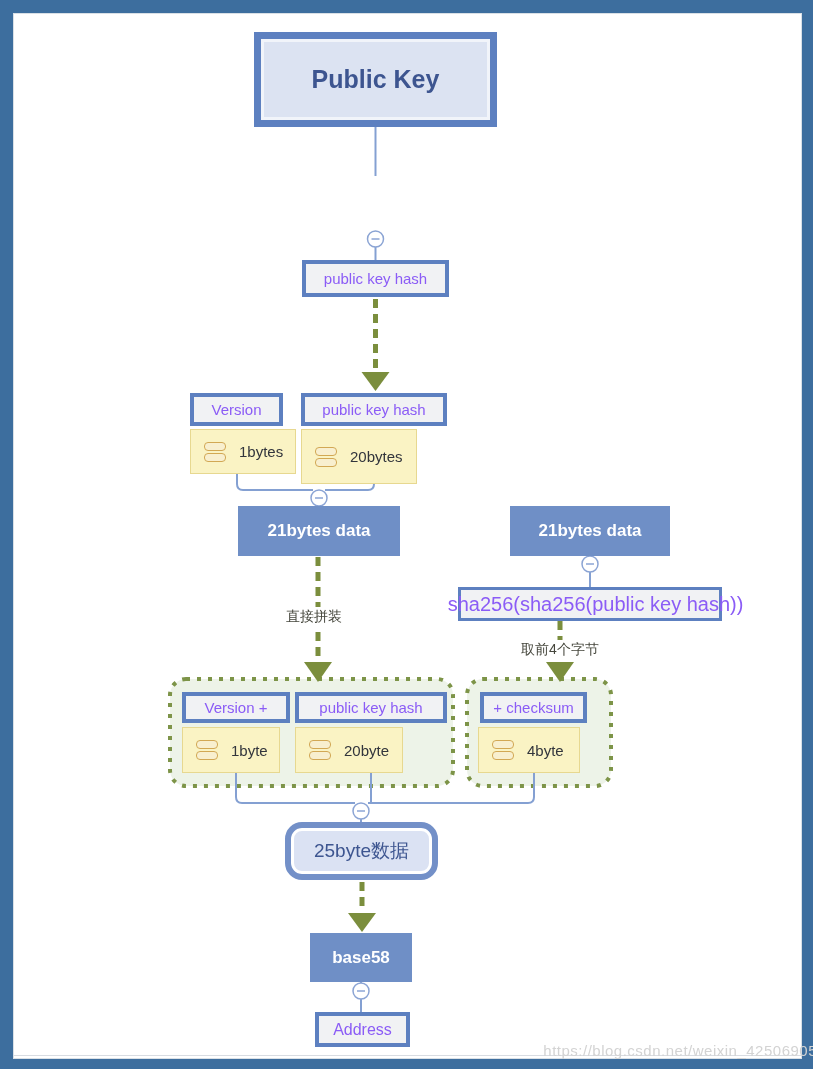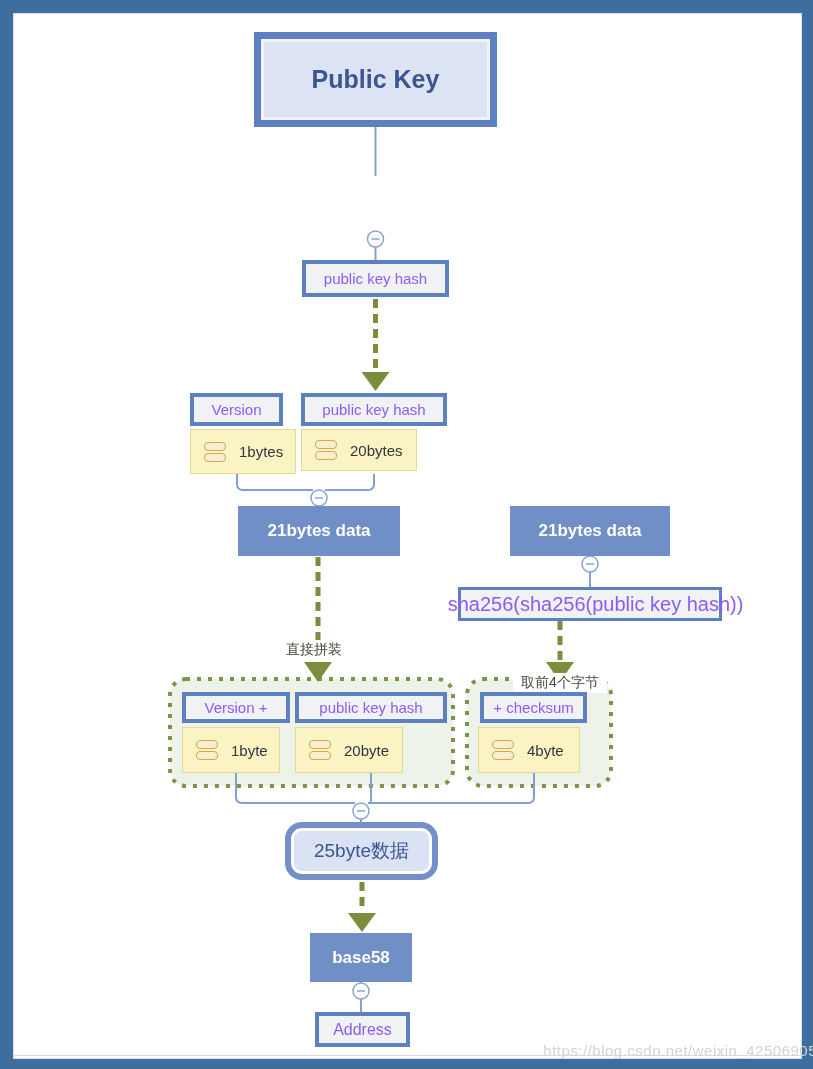--- a/index.html
+++ b/index.html
@@ -66,21 +66,20 @@
     box-shadow: inset 0 0 0 3px #ffffff;
     font-size:19px;font-weight:normal;color:#3d5590;
   }
   .flow-label{
     position:absolute;
     background:#ffffff;
     text-align:center;
     font-size:14px;color:#45463c;
     padding:1px 0;
     white-space:nowrap;
-    margin-top:33px;
   }
   .watermark{
     position:absolute;
     right:-4px;bottom:10px;
     font-size:15px;
     color:#d3d3d3;
     letter-spacing:0.5px;
     white-space:nowrap;
   }
 </style>
@@ -157,21 +156,21 @@
     <span>public key hash</span>
   </div>
 
   <div class="node yellow" style="left:190px;top:429px;width:106px;height:45px;">
     <span class="rows-icon">
         <i></i>
         <i></i>
       </span>
     <span>1bytes</span>
   </div>
-  <div class="node yellow" style="left:301px;top:429px;width:116px;height:42px;">
+  <div class="node yellow" style="left:301px;top:429px;width:116px;height:55px;">
     <span class="rows-icon">
         <i></i>
         <i></i>
       </span>
     <span>20bytes</span>
   </div>
 
   <div class="node solidblue" style="left:238px;top:506px;width:162px;height:50px;">
     <span>21bytes data</span>
   </div>

